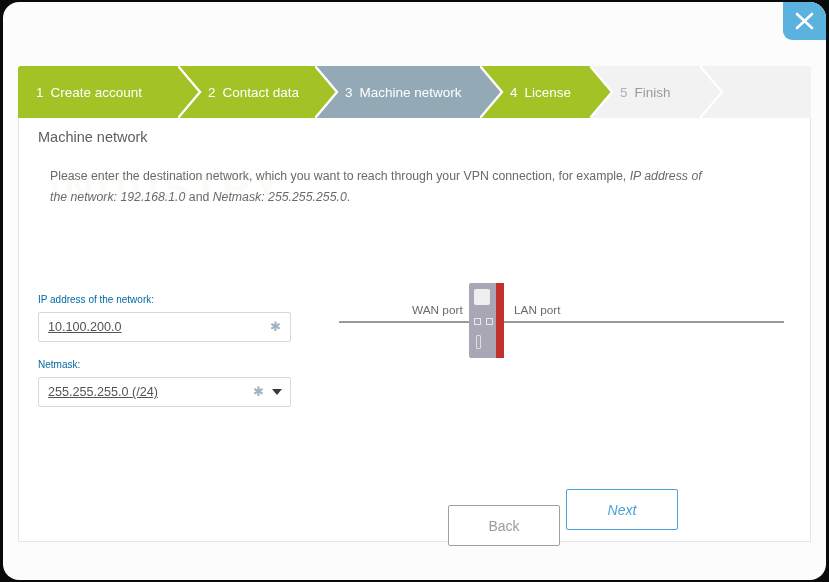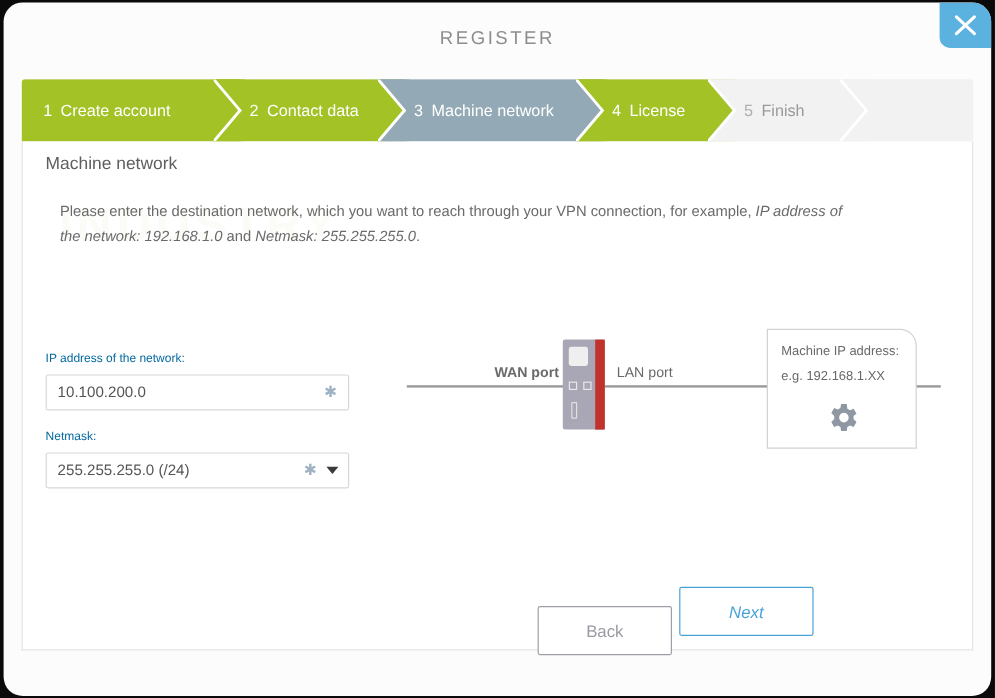--- a/index.html
+++ b/index.html
@@ -148,20 +148,21 @@
     border-radius: 2px;
   }
   #field-ip { top: 194px; }
   #field-nm { top: 259px; padding-left: 36px; }
 
   .field-box .val {
     position: absolute;
     left: 9px; top: 7px;
     font-size: 12.6px;
     color: #555555;
+    text-decoration: underline;
   }
   .req-star {
     position: absolute;
     right: 9px; top: 6px;
     font-size: 13px;
     color: #9fb3c4;
   }
   #field-nm .req-star { right: 26px; }
   .caret {
     position: absolute;
@@ -184,21 +185,21 @@
     left: 10px; top: 58px;
     width: 445px;
     height: 2px;
     background: #9a9a9a;
   }
   .port-label {
     position: absolute;
     font-size: 11.8px;
     color: #6a6a6a;
   }
-  #lbl-wan { left: 83px; top: 40px; font-weight: bold; }
+  #lbl-wan { left: 83px; top: 40px; }
   #lbl-lan { left: 185px; top: 40px; }
 
   #device {
     position: absolute;
     left: 140px; top: 20px;
     width: 35px;
     height: 75px;
     background: #a9a6b5;
     border-radius: 2px;
   }
@@ -283,21 +284,20 @@
   #btn-back    { left: 429px; border: 1px solid #9f9fa8; color: #9a9aa2; margin-top: 16px; }
   #btn-next    { left: 547px; border: 1px solid #4aa3d8; color: #4aa3d8; font-style: italic; }
   #btn-request { left: 665px; border: 1px solid #e6e6e6; color: #cfcfcf; cursor: default; }
 </style>
 </head>
 <body>
 
 <div id="dialog">
 
   <div id="titlebar">
-    <div id="page-title">REGISTER</div>
     <div id="close-button">
       <svg width="23" height="22" viewBox="0 0 23 22">
         <path d="M4 4 L19 18 M19 4 L4 18" stroke="#ffffff" stroke-width="2.6" stroke-linecap="round"></path>
       </svg>
     </div>
   </div>
 
   <div id="stepper">
       <div class="step done" style="left: 0px; width: 182px;">
         <span class="num">1</span>
@@ -372,28 +372,19 @@
 
       <div id="device">
         <div id="device-stripe"></div>
         <div id="device-logo"></div>
         <div class="dev-port" id="dp1"></div>
         <div class="dev-port" id="dp2"></div>
         <div id="dev-slot"></div>
       </div>
 
 
-      <div id="callout-ip">
-        <div class="line" id="cip1">Machine IP address:</div>
-        <div class="line" id="cip2">e.g. 192.168.1.XX</div>
-        <div id="gear-icon">
-          <svg width="30" height="30" viewBox="0 0 24 24" fill="#8f97a3">
-            <path d="M19.4 13a7.6 7.6 0 0 0 0-2l2-1.6-1.9-3.3-2.4 1a7.5 7.5 0 0 0-1.8-1L14.9 3h-3.8l-.4 2.6a7.5 7.5 0 0 0-1.8 1l-2.4-1L4.6 9 6.6 11a7.6 7.6 0 0 0 0 2L4.6 15l1.9 3.3 2.4-1a7.5 7.5 0 0 0 1.8 1l.4 2.6h3.8l.4-2.6a7.5 7.5 0 0 0 1.8-1l2.4 1 1.9-3.3zM13 15.2a3.2 3.2 0 1 1 0-6.4 3.2 3.2 0 0 1 0 6.4z"></path>
-          </svg>
-        </div>
-      </div>
     </div>
 
     <div class="btn" id="btn-back">Back</div>
     <div class="btn" id="btn-next">Next</div>
 
   </div>
 </div>
 
 </body></html>

